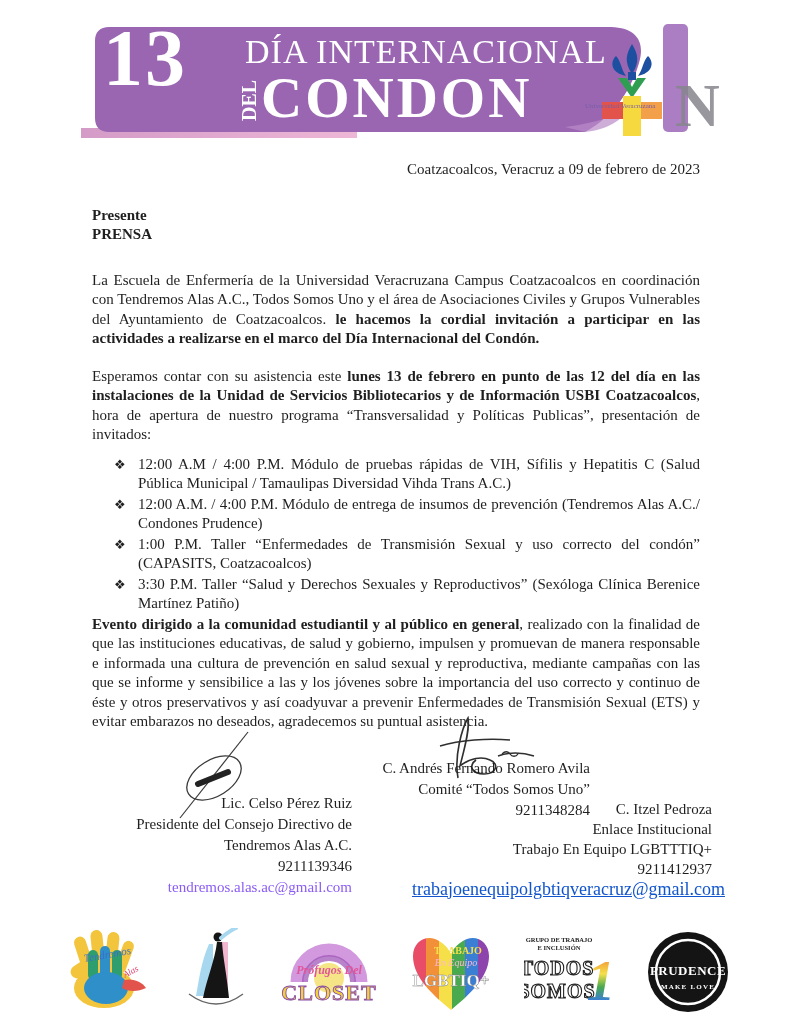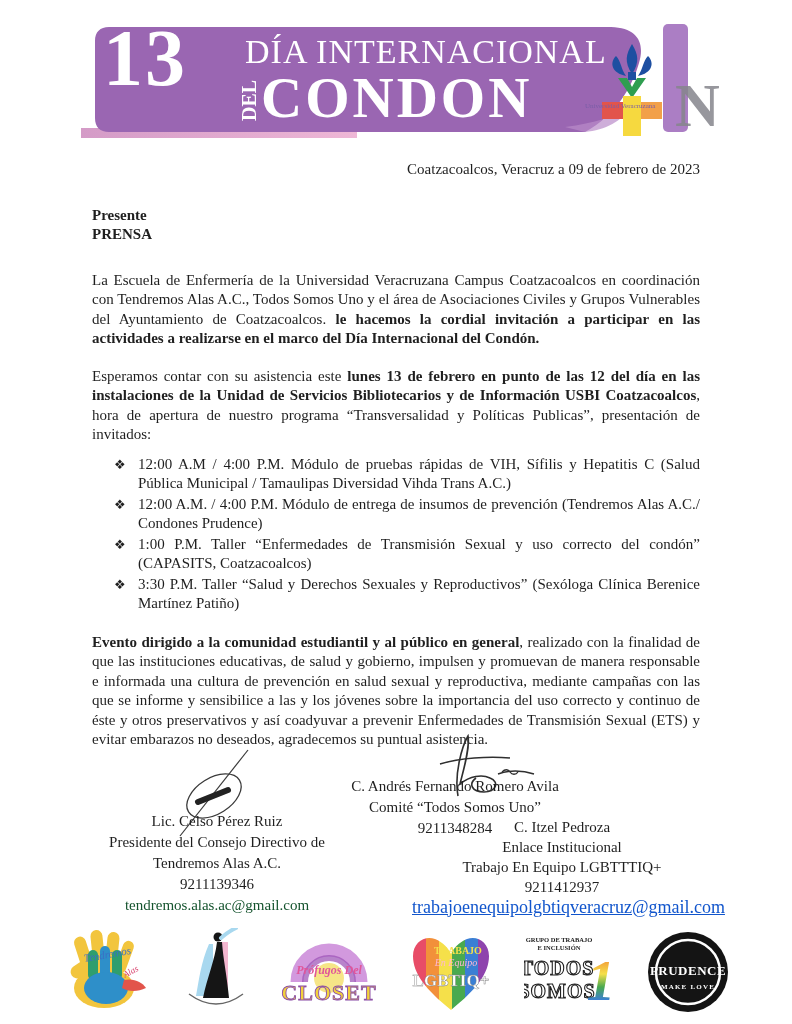--- a/index.html
+++ b/index.html
@@ -45,38 +45,38 @@
   }
   .uv-logo { position: absolute; left: 585px; top: 40px; z-index: 1; }
   .n-mark  { position: absolute; left: 645px; top: 22px; z-index: 2; }
   
   .main { padding: 0 92px; font-size: 15px; line-height: 19.5px; }
   .date-line { margin-top: 20px; text-align: right; }
   .salutation { margin-top: 26px; font-weight: bold; }
   .body-text { margin-top: 0; text-align: justify; }
   .p1 { margin-top: 26px; }
   .p2 { margin-top: 18px; }
-  .p3 { margin-top: 20px; }
+  .p3 { margin-top: 2px; }
   .b { font-weight: bold; }
   .schedule { margin: 10px 0 0 22px; list-style: none; }
   .schedule li {
     position: relative; padding-left: 24px; margin-bottom: 2px;
     text-align: justify; line-height: 19px;
   }
   .schedule .bullet { position: absolute; left: 0; top: 0; font-size: 13px; }
   
   .signatures { position: relative; height: 162px; margin-top: 4px; }
   .sig-scribble-left  { position: absolute; left: 70px;  top: -10px; }
   .sig-scribble-center{ position: absolute; left: 318px; top: -20px; }
-  .sig-col { position: absolute; text-align: center; line-height: 21px; }
+  .sig-col { position: absolute; text-align: right; line-height: 21px; }
   .sig-center { left: 228px; top: 22px;  width: 270px; }
   .sig-left   { left: -10px; top: 57px;  width: 270px; }
   .sig-right  { left: 320px; top: 63px;  width: 300px; line-height: 20px; }
   .sig-right .email-link { color: #1155cc; text-decoration: underline; font-size: 18px; }
-  .sig-left .email-plain { text-decoration: none; color: #14532d; }
+  .sig-left .email-plain { text-decoration: none; color: #8b5cf6; }
   
   .footer-logos {
     position: absolute; left: 0; bottom: 8px; width: 792px;
     display: flex; justify-content: space-between; align-items: center;
     padding: 0 62px;
   }
   .logo-box { display: flex; align-items: center; justify-content: center; }
 </style>
 </head>
 <body>

